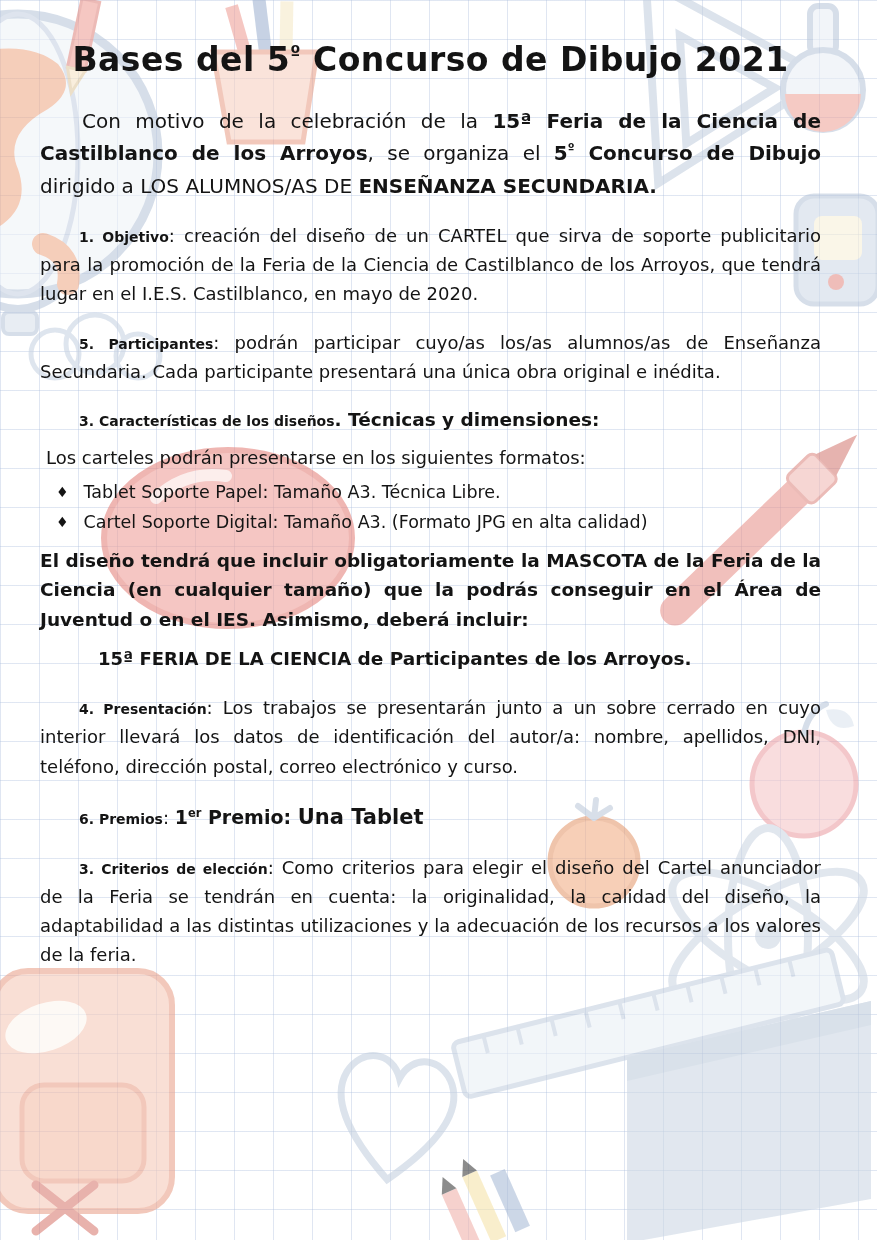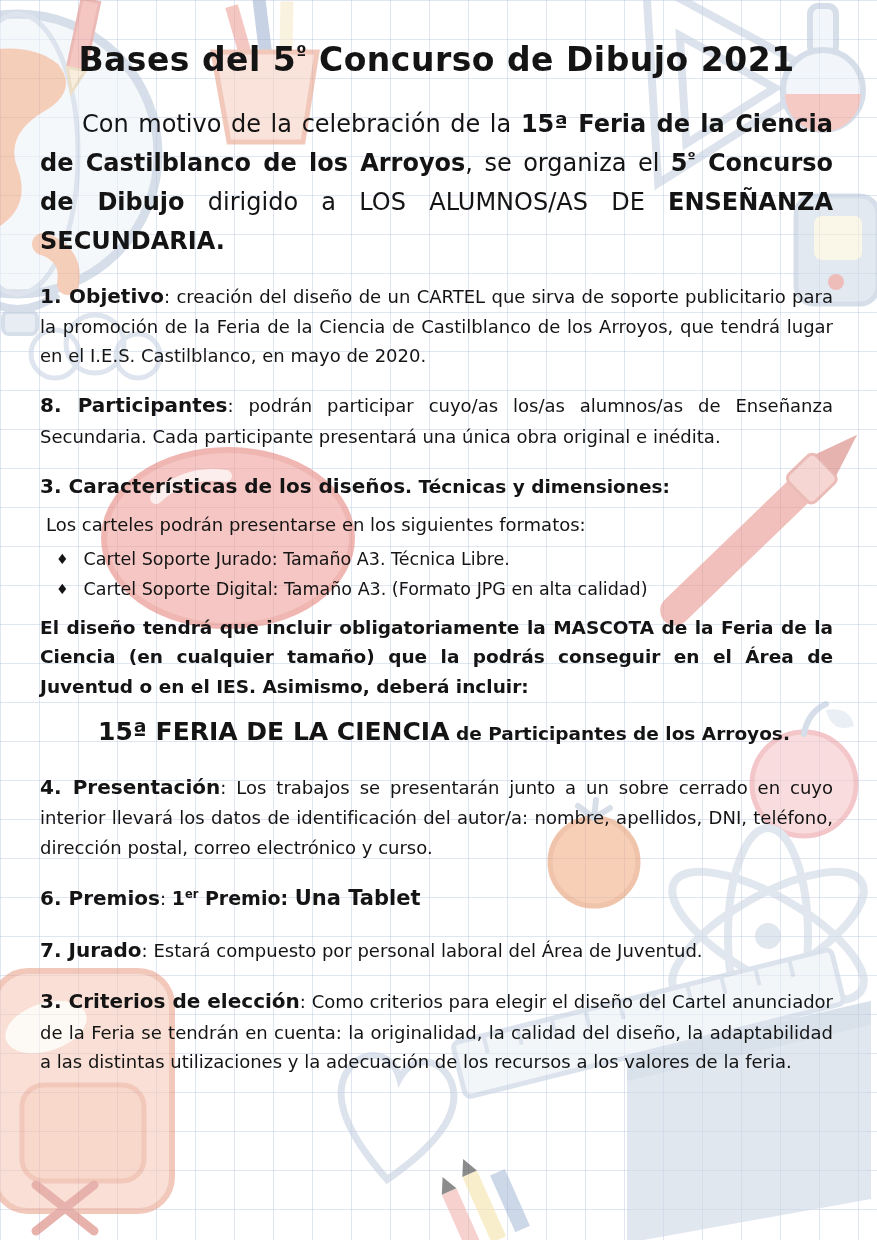--- a/index.html
+++ b/index.html
@@ -11,45 +11,45 @@
     background-image:
       linear-gradient(rgba(173,190,221,.38) 1px, transparent 1px),
       linear-gradient(90deg, rgba(173,190,221,.38) 1px, transparent 1px);
     background-size:39px 39px;
     overflow:hidden;
     font-family:"DejaVu Sans", sans-serif;
     color:#141414;
   }
   .doodles{position:absolute;inset:0;opacity:.58;}
   .doodles svg{position:absolute;}
-  .content{position:relative;z-index:2;padding:26px 44px 0 40px;}
+  .content{position:relative;z-index:2;padding:26px 56px 0 40px;}
   h1.title{
     margin:14px 0 26px 0;
     text-align:center;
     font-size:33px;
     font-weight:700;
     letter-spacing:.5px;
   }
   h1.title sup{font-size:55%;}
   p{margin:0;}
   .just{text-align:justify;}
-  .intro{font-size:24px;line-height:1.62;text-indent:42px;}
+  .intro{font-size:20px;line-height:1.62;text-indent:42px;}
   .b{font-weight:700;}
   .section{margin-top:19px;font-size:18px;line-height:1.62;}
-  .h{font-weight:700;font-size:20px;}
+  .h{font-weight:700;font-size:14px;margin-left:39px;}
   .colon{font-weight:400;font-size:18px;}
   sup{font-size:60%;}
   .sub-h{font-weight:700;font-size:18.5px;}
   .lead{padding-left:6px;margin-top:8px;font-size:18px;}
   .bullets{margin-top:6px;}
   .bullet-row{display:flex;gap:15px;padding-left:16px;font-size:17.5px;line-height:1.7;}
   .bullet{font-size:14px;line-height:2.1;}
   .mandatory{margin-top:8px;font-weight:700;font-size:18.5px;line-height:1.6;}
   .feria-line{margin-top:10px;padding-left:58px;font-weight:700;}
-  .feria-big{font-size:25px;}
+  .feria-big{font-size:18px;}
   .feria-small{font-size:18.5px;}
   .deadline{font-weight:700;text-decoration:underline;}
   .premios-line2{margin-left:152px;}
   .mid{font-weight:700;font-size:19px;}
   .prize{font-weight:700;font-size:21px;}
 </style>
 </head>
 <body>
 
 <div class="page">
@@ -176,44 +176,43 @@
   </div>
 
   <div class="content">
 
     <h1 class="title"><span>Bases del 5</span><sup>º</sup><span> Concurso de Dibujo 2021</span></h1>
 
     <p class="intro just"><span>Con motivo de la celebración de la </span><span class="b">15ª Feria de la Ciencia de Castilblanco de los Arroyos</span><span>, se organiza el </span><span class="b"><span>5</span><sup>º</sup><span> Concurso de Dibujo</span></span><span> dirigido a LOS ALUMNOS/AS DE </span><span class="b">ENSEÑANZA SECUNDARIA.</span></p>
 
     <p class="section just"><span class="h">1. Objetivo</span><span class="colon">: </span><span>creación del diseño de un CARTEL que sirva de soporte publicitario para la promoción de la Feria de la Ciencia de Castilblanco de los Arroyos, que tendrá lugar en el I.E.S. Castilblanco, en mayo de 2020.</span></p>
 
-    <p class="section just"><span class="h">8. Participantes</span><span class="colon">: </span><span>podrán participar cuyo/as los/as alumnos/as de Enseñanza Secundaria. Cada participante presentará una única obra original e inédita.</span></p>
+    <p class="section just"><span class="h">5. Participantes</span><span class="colon">: </span><span>podrán participar cuyo/as los/as alumnos/as de Enseñanza Secundaria. Cada participante presentará una única obra original e inédita.</span></p>
 
     <div class="section">
       <p><span class="h">3. Características de los diseños</span><span class="sub-h">. </span><span class="sub-h">Técnicas y dimensiones:</span></p>
       <p class="lead">Los carteles podrán presentarse en los siguientes formatos:</p>
       <div class="bullets">
         <div class="bullet-row">
             <span class="bullet">♦</span>
-            <span>Cartel Soporte Jurado: Tamaño A3. Técnica Libre.</span>
+            <span>Tablet Soporte Papel: Tamaño A3. Técnica Libre.</span>
           </div>
         <div class="bullet-row">
             <span class="bullet">♦</span>
             <span>Cartel Soporte Digital: Tamaño A3. (Formato JPG en alta calidad)</span>
           </div>
       </div>
       <p class="mandatory just">El diseño tendrá que incluir obligatoriamente la MASCOTA de la Feria de la Ciencia (en cualquier tamaño) que la podrás conseguir en el Área de Juventud o en el IES. Asimismo, deberá incluir:</p>
       <p class="feria-line"><span class="feria-big">15ª FERIA DE LA CIENCIA</span><span class="feria-small"> de Participantes de los Arroyos.</span></p>
     </div>
 
     <p class="section just"><span class="h">4. Presentación</span><span class="colon">: </span><span>Los trabajos se presentarán junto a un sobre cerrado en cuyo interior llevará los datos de identificación del autor/a: nombre, apellidos, DNI, teléfono, dirección postal, correo electrónico y curso.</span></p>
 
 
     <div class="section">
       <p><span class="h">6. Premios</span><span class="colon">: </span><span class="mid"><span>1</span><sup>er</sup><span> Premio: </span></span><span class="prize">Una Tablet</span></p>
     </div>
 
-    <p class="section"><span class="h">7. Jurado</span><span class="colon">: </span><span>Estará compuesto por personal laboral del Área de Juventud.</span></p>
 
     <p class="section just"><span class="h">3. Criterios de elección</span><span class="colon">: </span><span>Como criterios para elegir el diseño del Cartel anunciador de la Feria se tendrán en cuenta: la originalidad, la calidad del diseño, la adaptabilidad a las distintas utilizaciones y la adecuación de los recursos a los valores de la feria.</span></p>
 
   </div>
 </div>
 
 </body></html>

